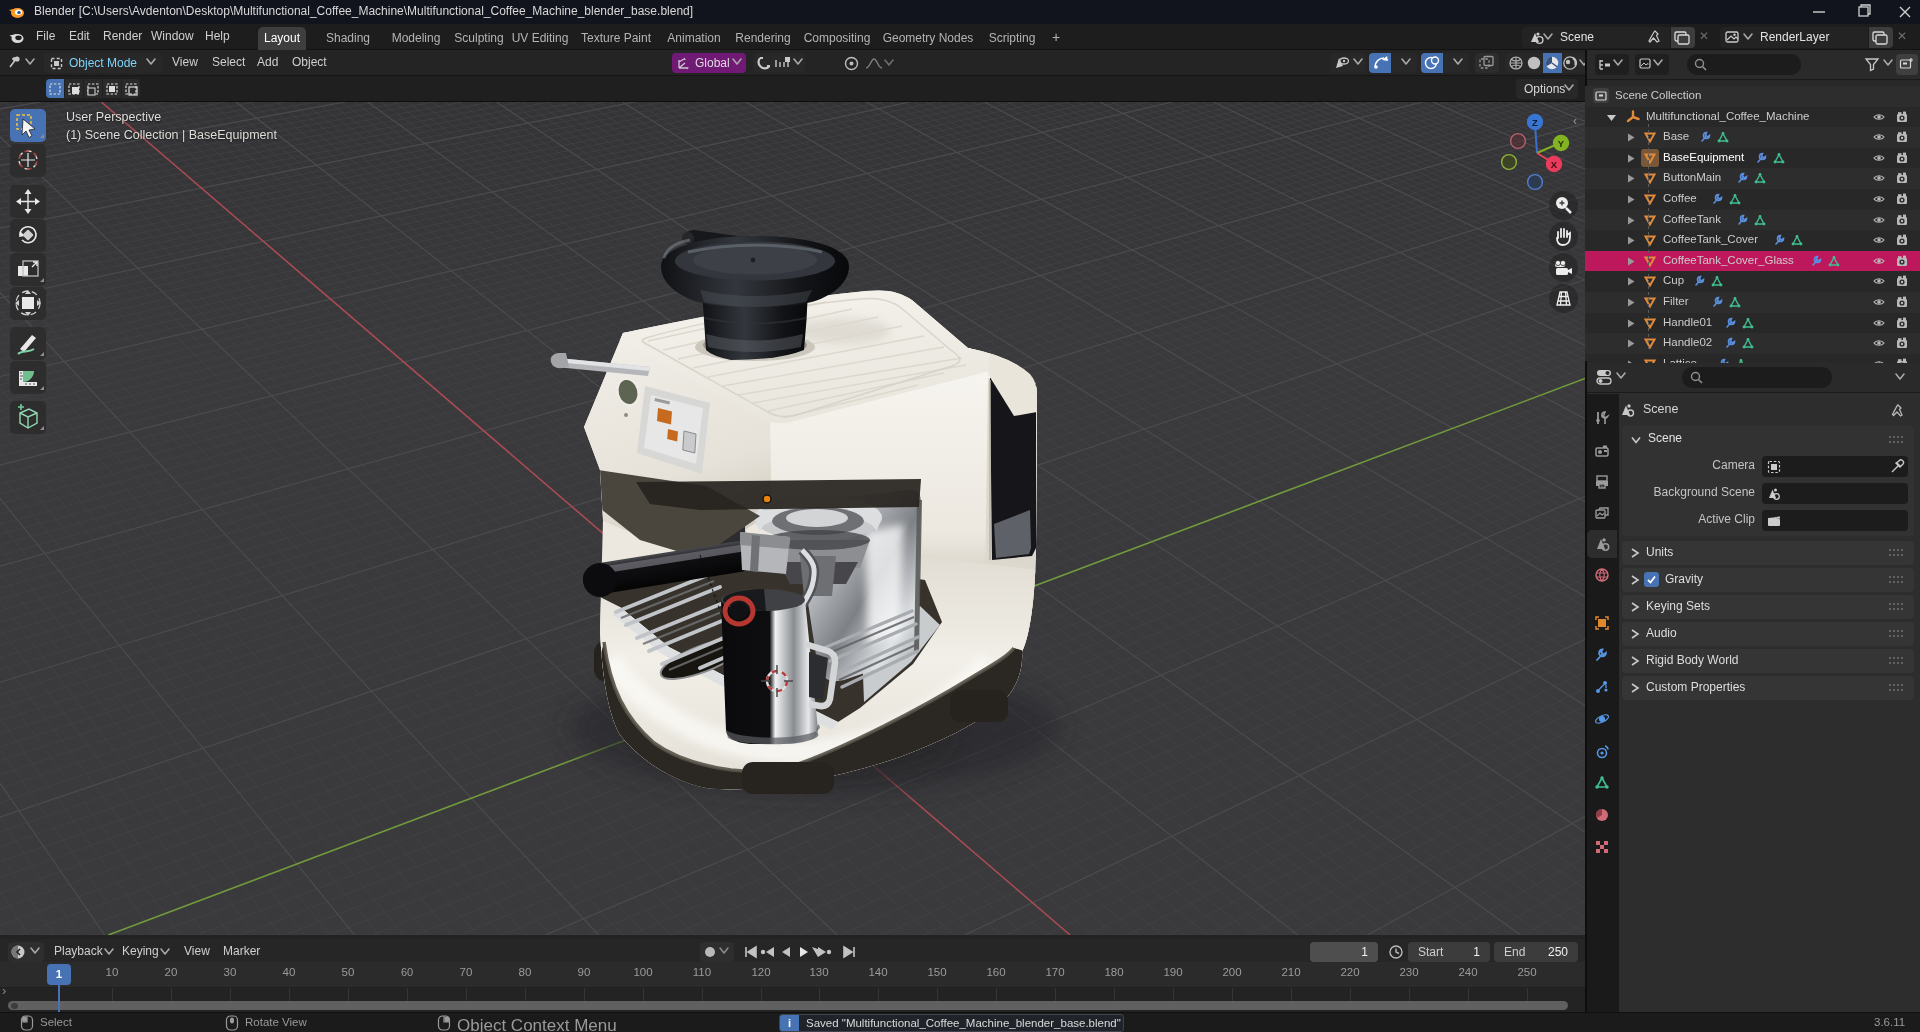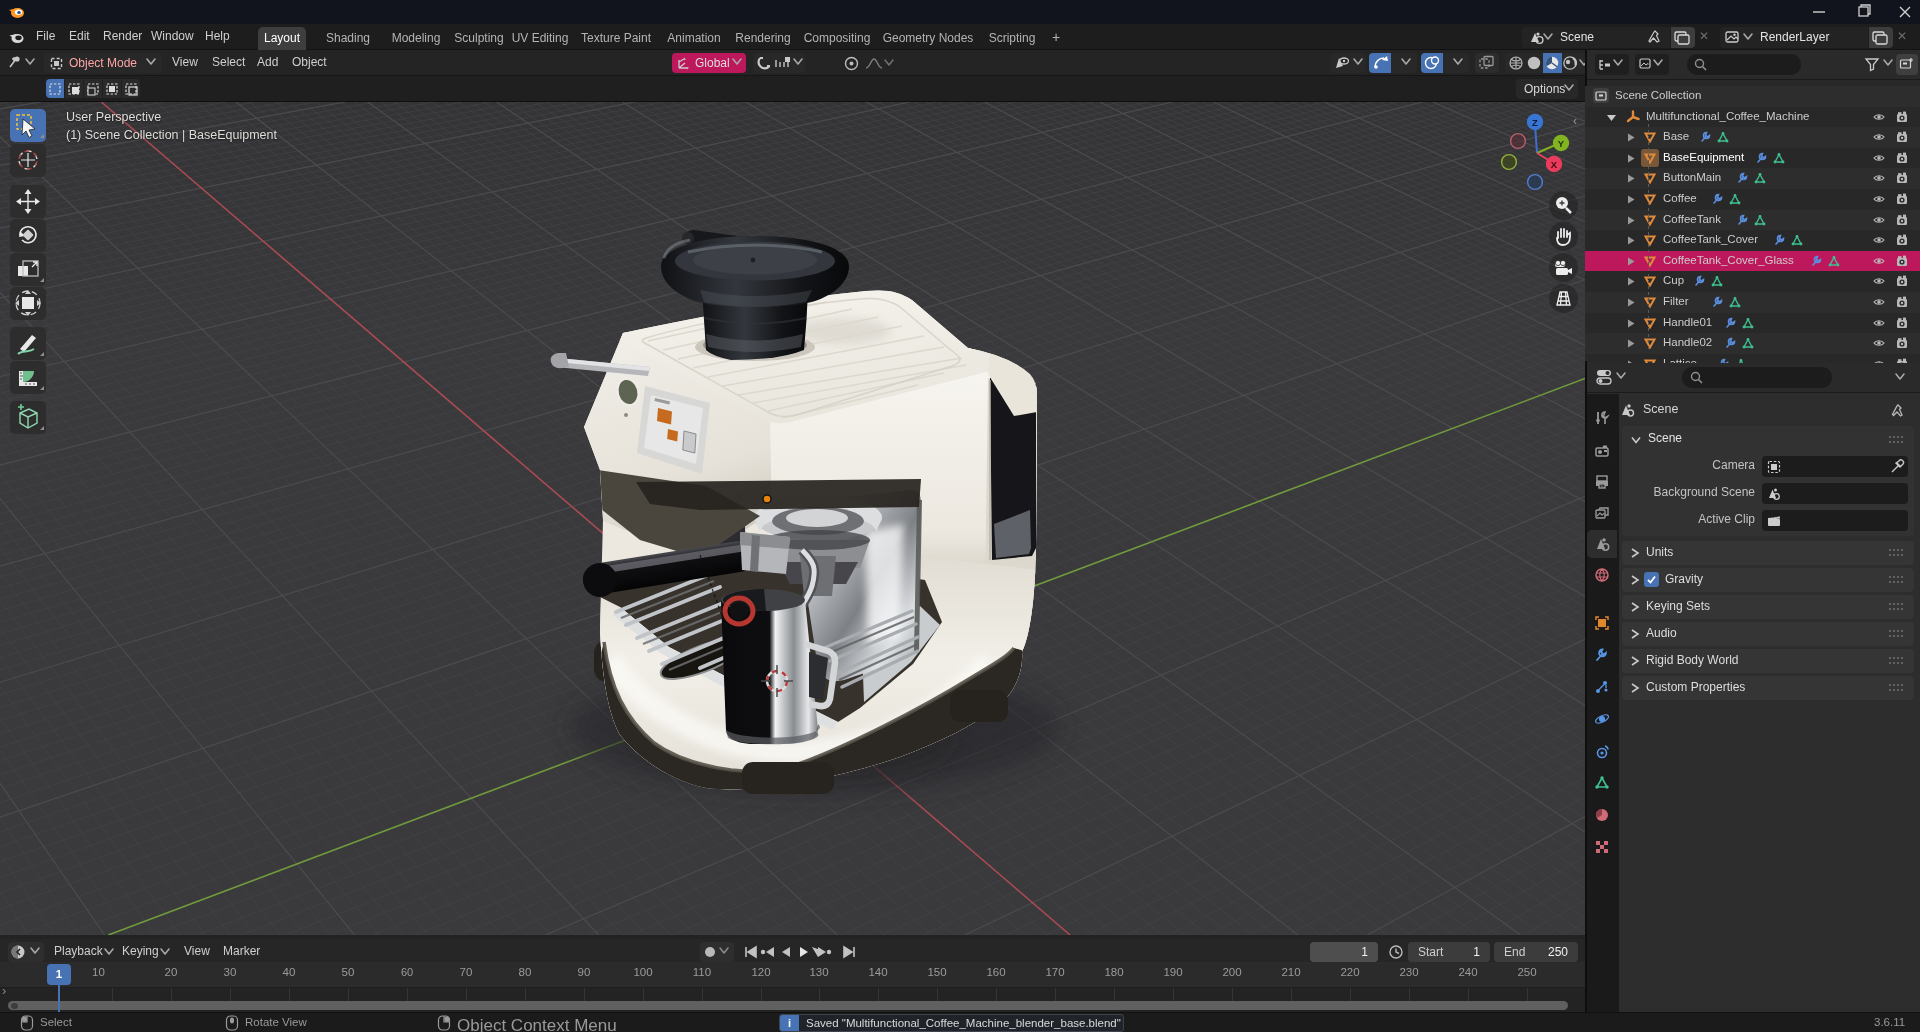--- a/index.html
+++ b/index.html
@@ -9,20 +9,21 @@
 svg { display:block; }
 </style></head><body>
 
 <div class="abs" style="left:0;top:0;width:1920px;height:24px;background:#11141c;">
  <svg class="abs" style="left:7px;top:3px" width="18" height="18" viewBox="0 0 18 18">
    <ellipse cx="10.5" cy="10" rx="6.5" ry="5" fill="#ff9823"></ellipse>
    <ellipse cx="11.5" cy="9.2" rx="3.6" ry="2.7" fill="#fff"></ellipse>
    <ellipse cx="12" cy="9.4" rx="1.8" ry="1.5" fill="#2a4f8a"></ellipse>
    <path d="M 2,7 L 9,5.5 L 6,9.5 Z" fill="#ff9823"></path>
  </svg>
+ <div class="abs txt" style="left:34px;top:4px;color:#d8d8d8;">Blender [C:\Users\Avdenton\Desktop\Multifunctional_Coffee_Machine\Multifunctional_Coffee_Machine_blender_base.blend]</div>
  <svg class="abs" style="left:1795px;top:0px" width="125" height="24" viewBox="0 0 125 24">
   <line x1="18" y1="12" x2="30" y2="12" stroke="#d0d0d0" stroke-width="1.4"></line>
   <rect x="64" y="7" width="9" height="9" fill="none" stroke="#d0d0d0" stroke-width="1.3"></rect>
   <path d="M 66,7 L 66,5 L 75,5 L 75,14 L 73,14" fill="none" stroke="#d0d0d0" stroke-width="1.3"></path>
   <path d="M 105,7 L 115,17 M 115,7 L 105,17" stroke="#d0d0d0" stroke-width="1.4"></path>
  </svg>
 </div>
 
 <div class="abs" style="left:0;top:24px;width:1920px;height:26px;background:#1d1d1d;border-bottom:1px solid #131313;">
  <svg class="abs" style="left:8px;top:5px" width="17" height="17" viewBox="0 0 17 17">
@@ -88,31 +89,31 @@
  <svg class="abs" style="left:6px;top:4px" width="34" height="18" viewBox="0 0 34 18">
    <path d="M 4,13 L 10,5 M 6,5 l 5,0 M 8,3 l 0,5" stroke="#c8c8c8" stroke-width="1.5" fill="none"></path>
    <circle cx="11" cy="5" r="2.6" fill="#c8c8c8"></circle>
    <path transform="translate(24,7) scale(1.0)" d="M -4,-2 L 0,3 L 4,-2" fill="none" stroke="#a8a8a8" stroke-width="1.6" stroke-linecap="round" stroke-linejoin="round"></path>
  </svg>
  <div class="abs" style="left:44px;top:3px;width:118px;height:20px;background:#282828;border-radius:4px;">
   <svg class="abs" style="left:5px;top:3px" width="15" height="15" viewBox="0 0 15 15">
     <rect x="2.5" y="2.5" width="10" height="10" fill="none" stroke="#c8c8c8" stroke-width="1.4" stroke-dasharray="3 2.2"></rect>
         <rect x="5" y="5" width="5" height="5" fill="#c8c8c8"></rect>
   </svg>
-  <div class="abs txt" style="left:25px;top:2.5px;color:#fca5a5;">Object Mode</div>
+  <div class="abs txt" style="left:25px;top:2.5px;color:#7dd3fc;">Object Mode</div>
   <svg class="abs" style="left:100px;top:3px" width="14" height="14" viewBox="0 0 14 14">
         <path transform="translate(7,5) scale(1.0)" d="M -4,-2 L 0,3 L 4,-2" fill="none" stroke="#a8a8a8" stroke-width="1.6" stroke-linecap="round" stroke-linejoin="round"></path>
       </svg>
  </div>
  <div class="abs menu" style="left:172px;top:5px;">View</div>
  <div class="abs menu" style="left:212px;top:5px;">Select</div>
  <div class="abs menu" style="left:257px;top:5px;">Add</div>
  <div class="abs menu" style="left:292px;top:5px;">Object</div>
 
- <div class="abs" style="left:672px;top:3px;width:74px;height:20px;background:#be185d;border-radius:4px;">
+ <div class="abs" style="left:672px;top:3px;width:74px;height:20px;background:#701a75;border-radius:4px;">
    <svg class="abs" style="left:4px;top:2px" width="16" height="16" viewBox="0 0 16 16">
      <path d="M 3,13 L 3,5 M 3,13 L 11,13 M 3,7 L 8,4 M 3,13 L 9,8" stroke="#c8c8c8" stroke-width="1.3" fill="none"></path>
         <path d="M 8,2.5 l 2,2 l -2.5,0.5 Z M 11,14.5 l 2,-2 l -2.5,-0.5 Z" fill="#c8c8c8"></path>
    </svg>
    <div class="abs txt" style="left:23px;top:2.5px;color:#dcdcdc;">Global</div>
    <svg class="abs" style="left:58px;top:3px" width="14" height="14" viewBox="0 0 14 14">
         <path transform="translate(7,5) scale(1.0)" d="M -4,-2 L 0,3 L 4,-2" fill="none" stroke="#a8a8a8" stroke-width="1.6" stroke-linecap="round" stroke-linejoin="round"></path>
       </svg>
  </div>
  <div class="abs" style="left:753px;top:3px;width:52px;height:20px;background:#282828;border-radius:4px;">
@@ -1643,21 +1644,21 @@
   </svg>
   <div class="abs" style="left:1310px;top:3px;width:68px;height:20px;background:#4e4e4e;border-radius:4px;color:#f0f0f0;font-size:12px;text-align:right;line-height:20px;padding-right:10px;">1</div>
   <svg class="abs" style="left:1388px;top:5px" width="16" height="16" viewBox="0 0 16 16">
         <circle cx="8" cy="8" r="6" fill="none" stroke="#b9b9b9" stroke-width="1.4"></circle>
         <path d="M 8,4.5 L 8,8 L 11,9.5" stroke="#b9b9b9" stroke-width="1.4" fill="none"></path>
       </svg>
   <div class="abs" style="left:1408px;top:3px;width:82px;height:20px;background:#3c3c3c;border-radius:4px;color:#cfcfcf;font-size:12px;line-height:20px;"><span style="margin-left:10px;">Start</span><span style="float:right;margin-right:10px;color:#f0f0f0;">1</span></div>
   <div class="abs" style="left:1494px;top:3px;width:84px;height:20px;background:#3c3c3c;border-radius:4px;color:#cfcfcf;font-size:12px;line-height:20px;"><span style="margin-left:10px;">End</span><span style="float:right;margin-right:10px;color:#f0f0f0;">250</span></div>
  </div>
  <div class="abs" style="left:0;top:27px;width:1585px;height:26px;background:#2b2b2b;border-bottom:1px solid #1f1f1f;">
-  <div class="abs" style="left:92px;top:4px;width:40px;color:#9b9b9b;font-size:11.5px;">10</div>
+  <div class="abs" style="left:92px;top:4px;width:40px;text-align:center;color:#9b9b9b;font-size:11.5px;">10</div>
       <div class="abs" style="left:151px;top:4px;width:40px;text-align:center;color:#9b9b9b;font-size:11.5px;">20</div>
       <div class="abs" style="left:210px;top:4px;width:40px;text-align:center;color:#9b9b9b;font-size:11.5px;">30</div>
       <div class="abs" style="left:269px;top:4px;width:40px;text-align:center;color:#9b9b9b;font-size:11.5px;">40</div>
       <div class="abs" style="left:328px;top:4px;width:40px;text-align:center;color:#9b9b9b;font-size:11.5px;">50</div>
       <div class="abs" style="left:387px;top:4px;width:40px;text-align:center;color:#9b9b9b;font-size:11px;">60</div>
       <div class="abs" style="left:446px;top:4px;width:40px;text-align:center;color:#9b9b9b;font-size:11.5px;">70</div>
       <div class="abs" style="left:505px;top:4px;width:40px;text-align:center;color:#9b9b9b;font-size:11.5px;">80</div>
       <div class="abs" style="left:564px;top:4px;width:40px;text-align:center;color:#9b9b9b;font-size:11.5px;">90</div>
       <div class="abs" style="left:623px;top:4px;width:40px;text-align:center;color:#9b9b9b;font-size:11.5px;">100</div>
       <div class="abs" style="left:682px;top:4px;width:40px;text-align:center;color:#9b9b9b;font-size:11.5px;">110</div>

